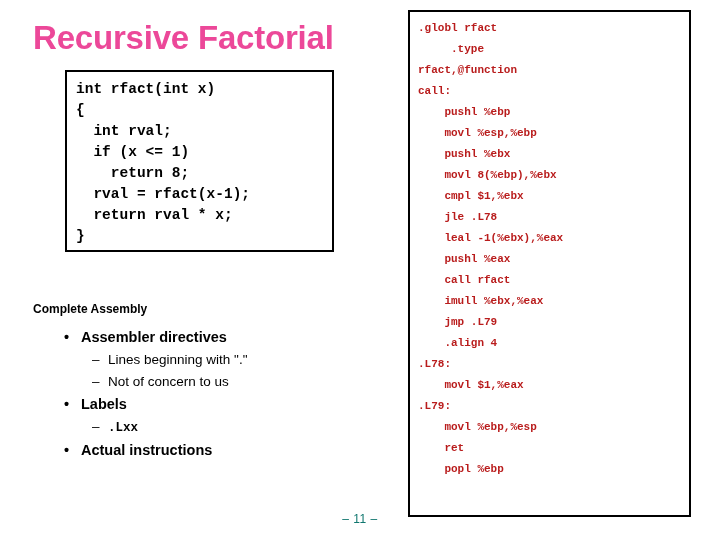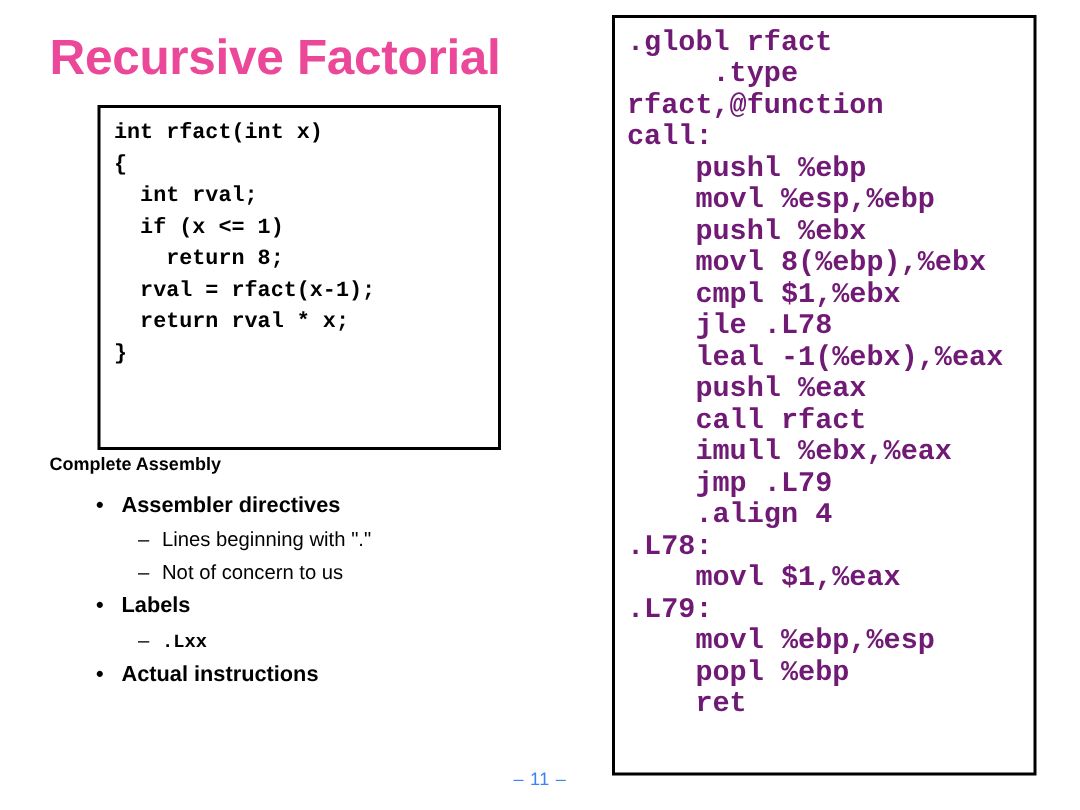--- a/index.html
+++ b/index.html
@@ -29,21 +29,21 @@
     color: #ec4899;
     white-space: nowrap;
   }
 
   
   #c-source-box {
     position: absolute;
     left: 65px;
     top: 70px;
     width: 269px;
-    height: 230px;
+    height: 182px;
     box-sizing: border-box;
     border: 2px solid #000000;
     background: #ffffff;
     padding: 7px 0 0 9px;
   }
   .c-line {
     font-family: "Liberation Mono", "DejaVu Sans Mono", monospace;
     font-weight: bold;
     font-size: 14.5px;
     line-height: 21px;
@@ -116,35 +116,35 @@
     width: 283px;
     height: 507px;
     box-sizing: border-box;
     border: 2px solid #000000;
     background: #ffffff;
     padding: 6px 0 0 8px;
   }
   .asm-line {
     font-family: "Liberation Mono", "DejaVu Sans Mono", monospace;
     font-weight: bold;
-    font-size: 19px;
+    font-size: 11px;
     line-height: 21px;
     white-space: pre;
-    color: #701a75;
+    color: #b91c1c;
   }
 
   
   #page-footer {
     position: absolute;
     left: 0;
     top: 512px;
     width: 720px;
     text-align: center;
     font-size: 12px;
-    color: #3b82f6;
+    color: #0f766e;
     letter-spacing: 0.5px;
   }
 </style>
 </head>
 <body>
 
 <div id="slide-title">Recursive Factorial</div>
 
 <div id="c-source-box">
   <div class="c-line">int rfact(int x)</div>
@@ -207,17 +207,17 @@
   <div class="asm-line">    leal -1(%ebx),%eax</div>
   <div class="asm-line">    pushl %eax</div>
   <div class="asm-line">    call rfact</div>
   <div class="asm-line">    imull %ebx,%eax</div>
   <div class="asm-line">    jmp .L79</div>
   <div class="asm-line">    .align 4</div>
   <div class="asm-line">.L78:</div>
   <div class="asm-line">    movl $1,%eax</div>
   <div class="asm-line">.L79:</div>
   <div class="asm-line">    movl %ebp,%esp</div>
+  <div class="asm-line">    ret</div>
   <div class="asm-line">    popl %ebp</div>
-  <div class="asm-line">    ret</div>
 </div>
 
 <div id="page-footer">– 11 –</div>
 
 </body></html>

